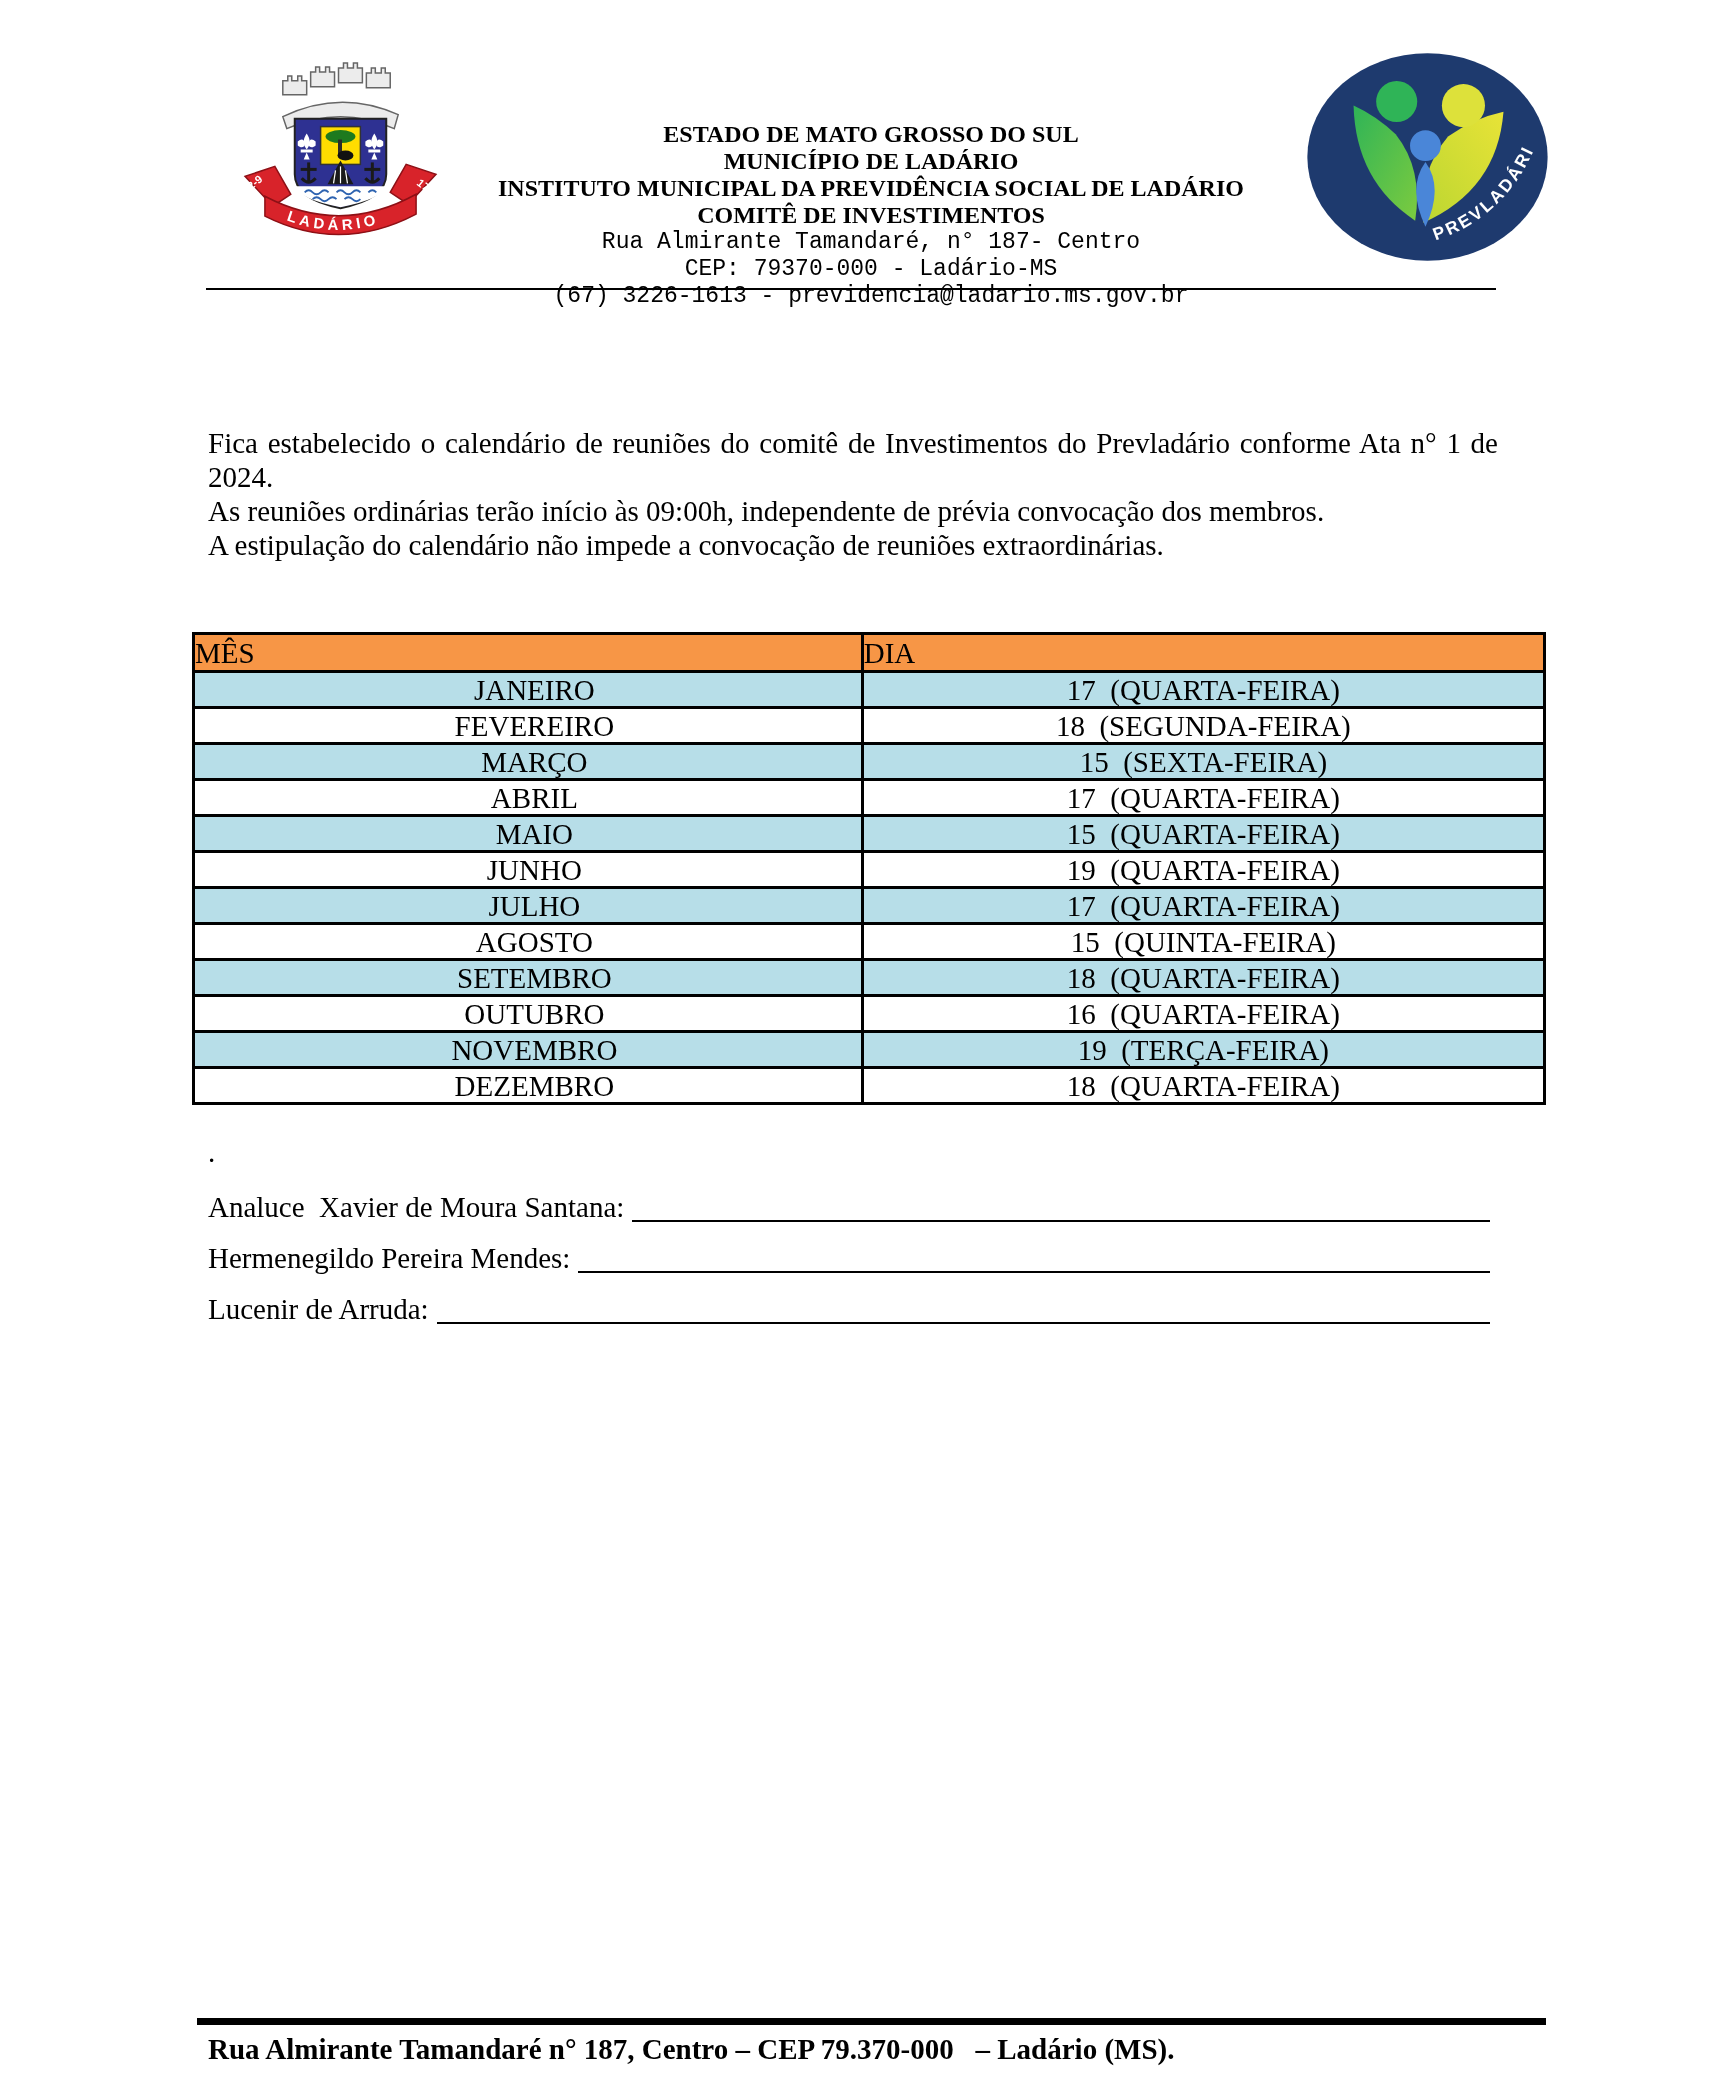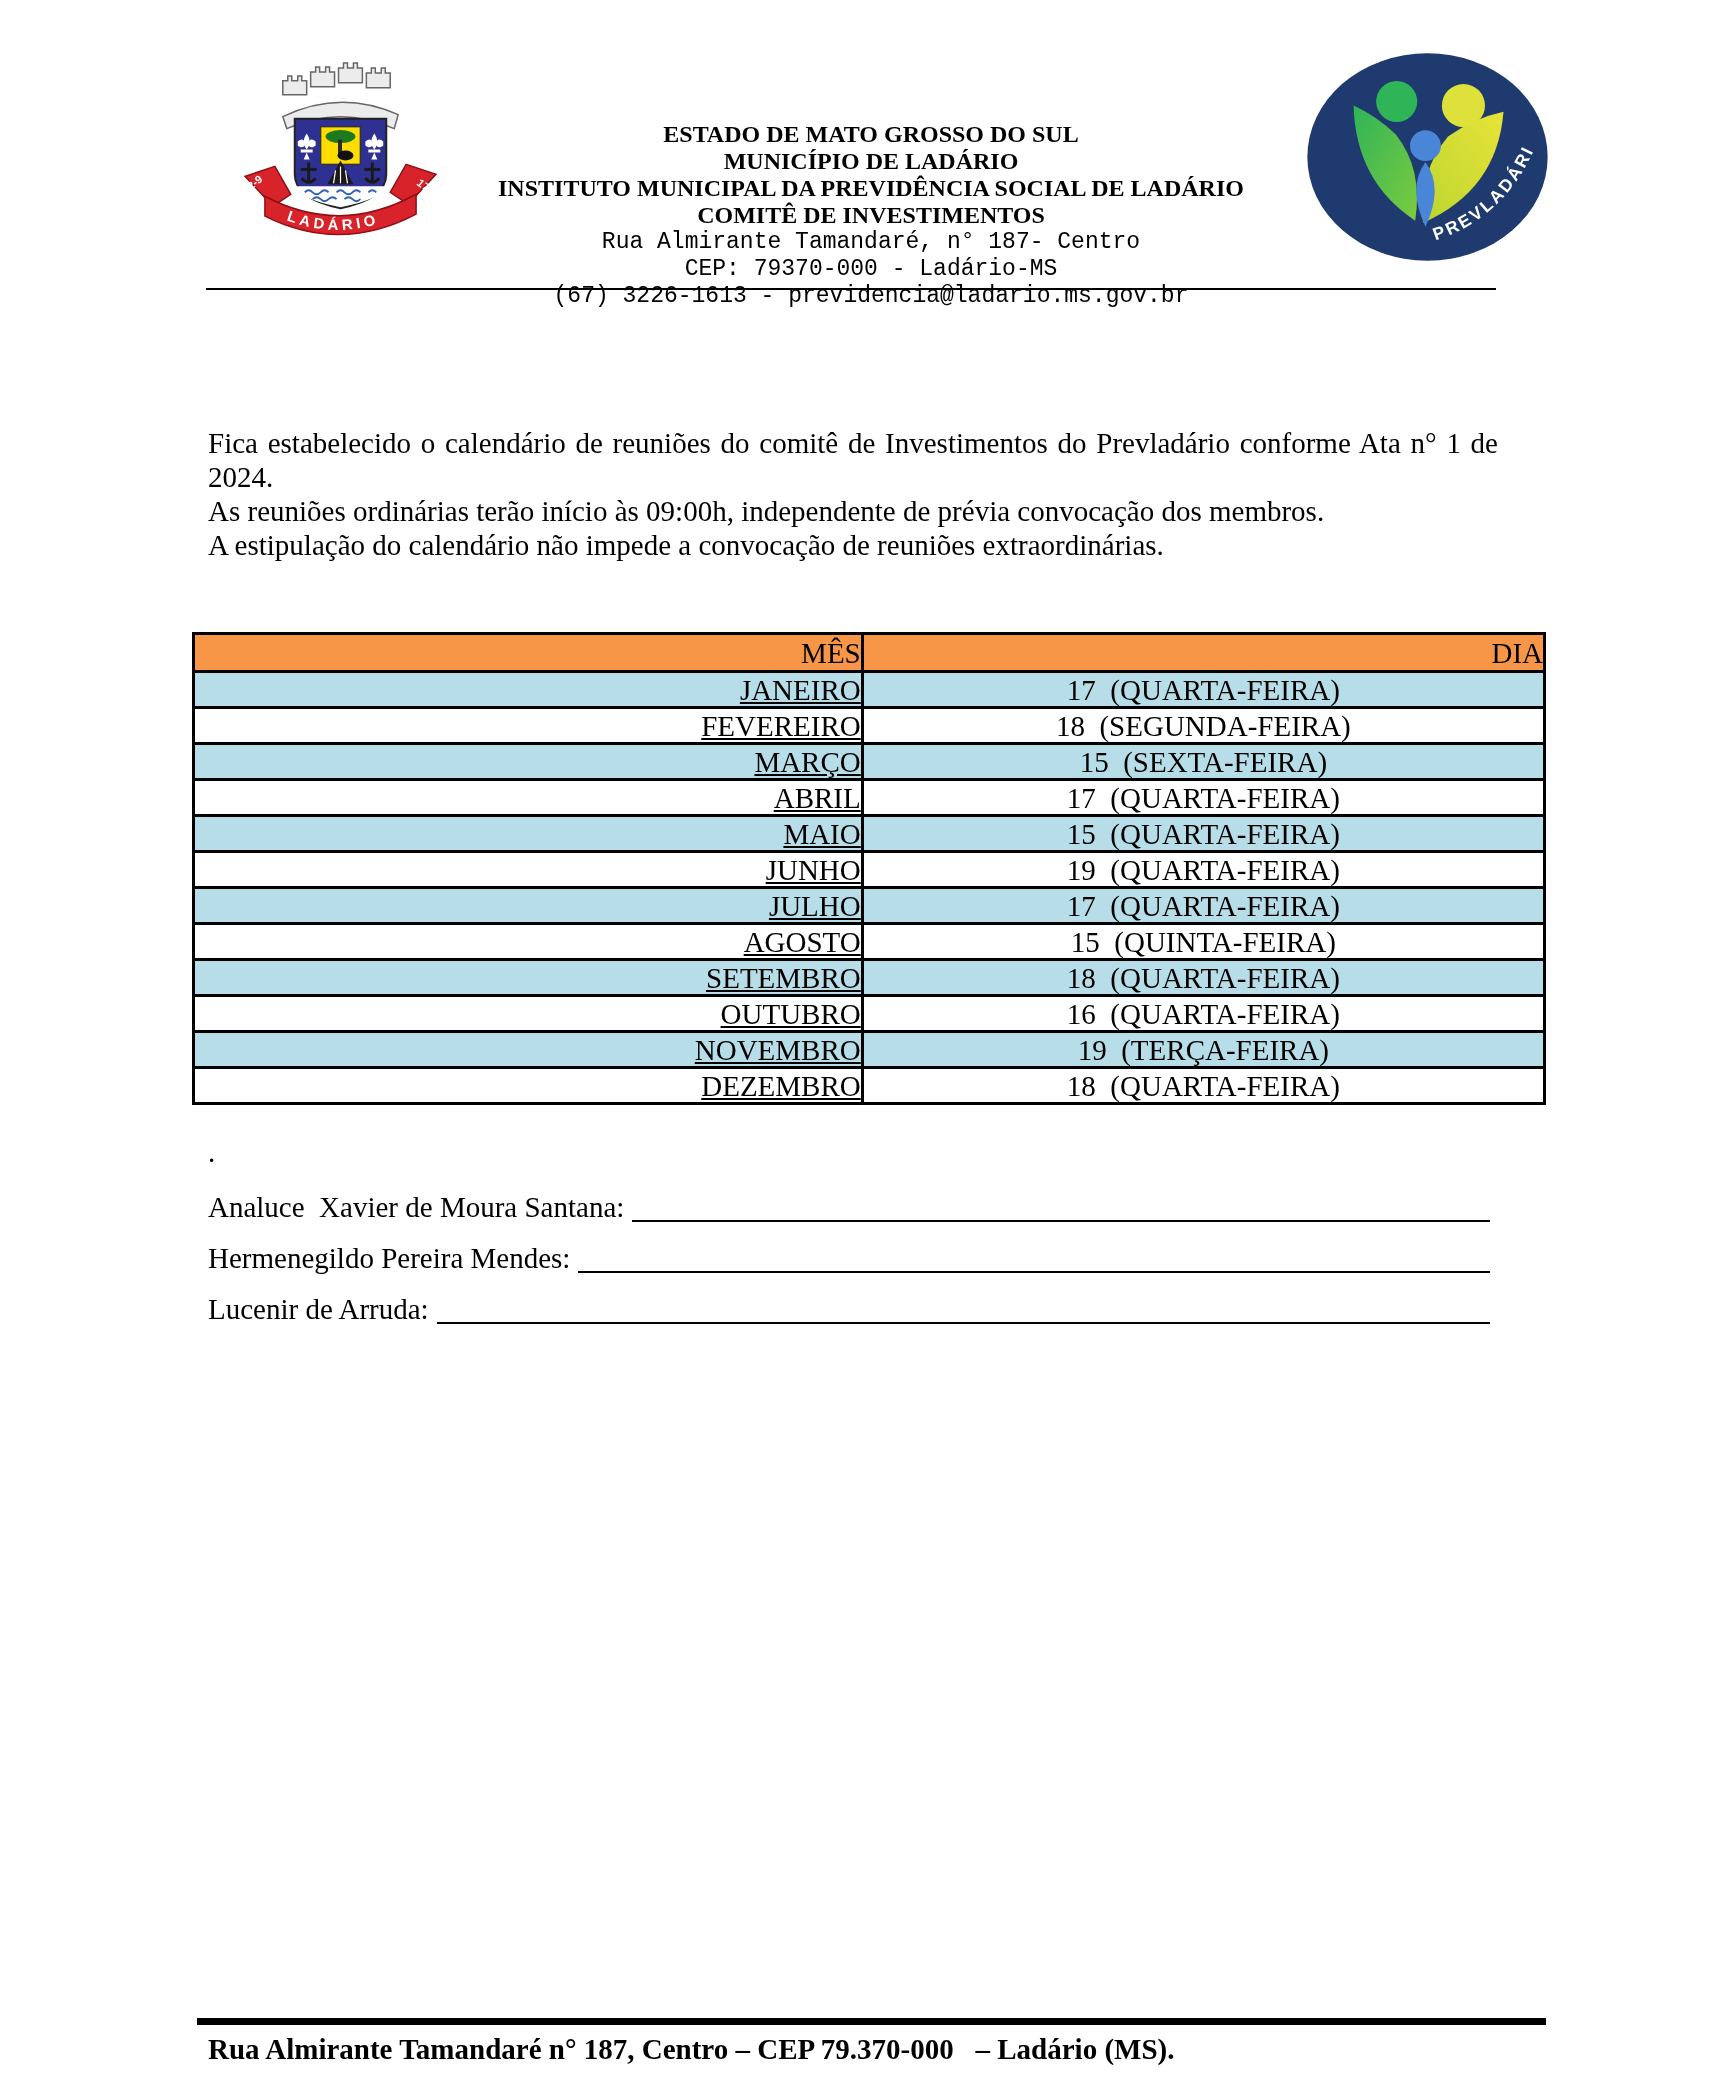--- a/index.html
+++ b/index.html
@@ -47,24 +47,24 @@
     position:absolute;left:192px;top:632px;width:1354px;
     border-collapse:collapse;
     font-size:29px;
   }
   .cal-table td,.cal-table th{
     border:3px solid #000;
     height:36px;line-height:30px;
     font-weight:normal;
     padding:0;
   }
-  .cal-table th{background:var(--table-header-bg);height:38px;text-align:right;}
+  .cal-table th{background:var(--table-header-bg);height:38px;text-align:left;}
   .cal-table .col-mes{width:49.5%;}
   .cal-table .col-dia{width:50.5%;}
-  .cal-table td.mes{text-align:right;padding-left:13px;text-decoration:underline;}
+  .cal-table td.mes{text-align:center;padding-left:13px;}
   .cal-table td.dia{text-align:center;white-space:pre-wrap;margin-top:45px;}
   .cal-table tr.alt td{background:var(--table-alt-row-bg);}
   
   .sig-block{position:absolute;left:208px;top:1137px;width:1282px;font-size:29px;}
   .sig-dot{line-height:30px;height:34px;}
   .sig-row{display:flex;align-items:flex-end;height:30px;margin-top:21px;}
   .sig-label{white-space:pre-wrap;line-height:30px;margin-top:24px;}
   .sig-line{flex:1;border-bottom:2px solid #000;margin-left:8px;height:26px;}
   
   .footer-rule{position:absolute;left:197px;top:2018px;width:1349px;height:7px;background:#000;}

